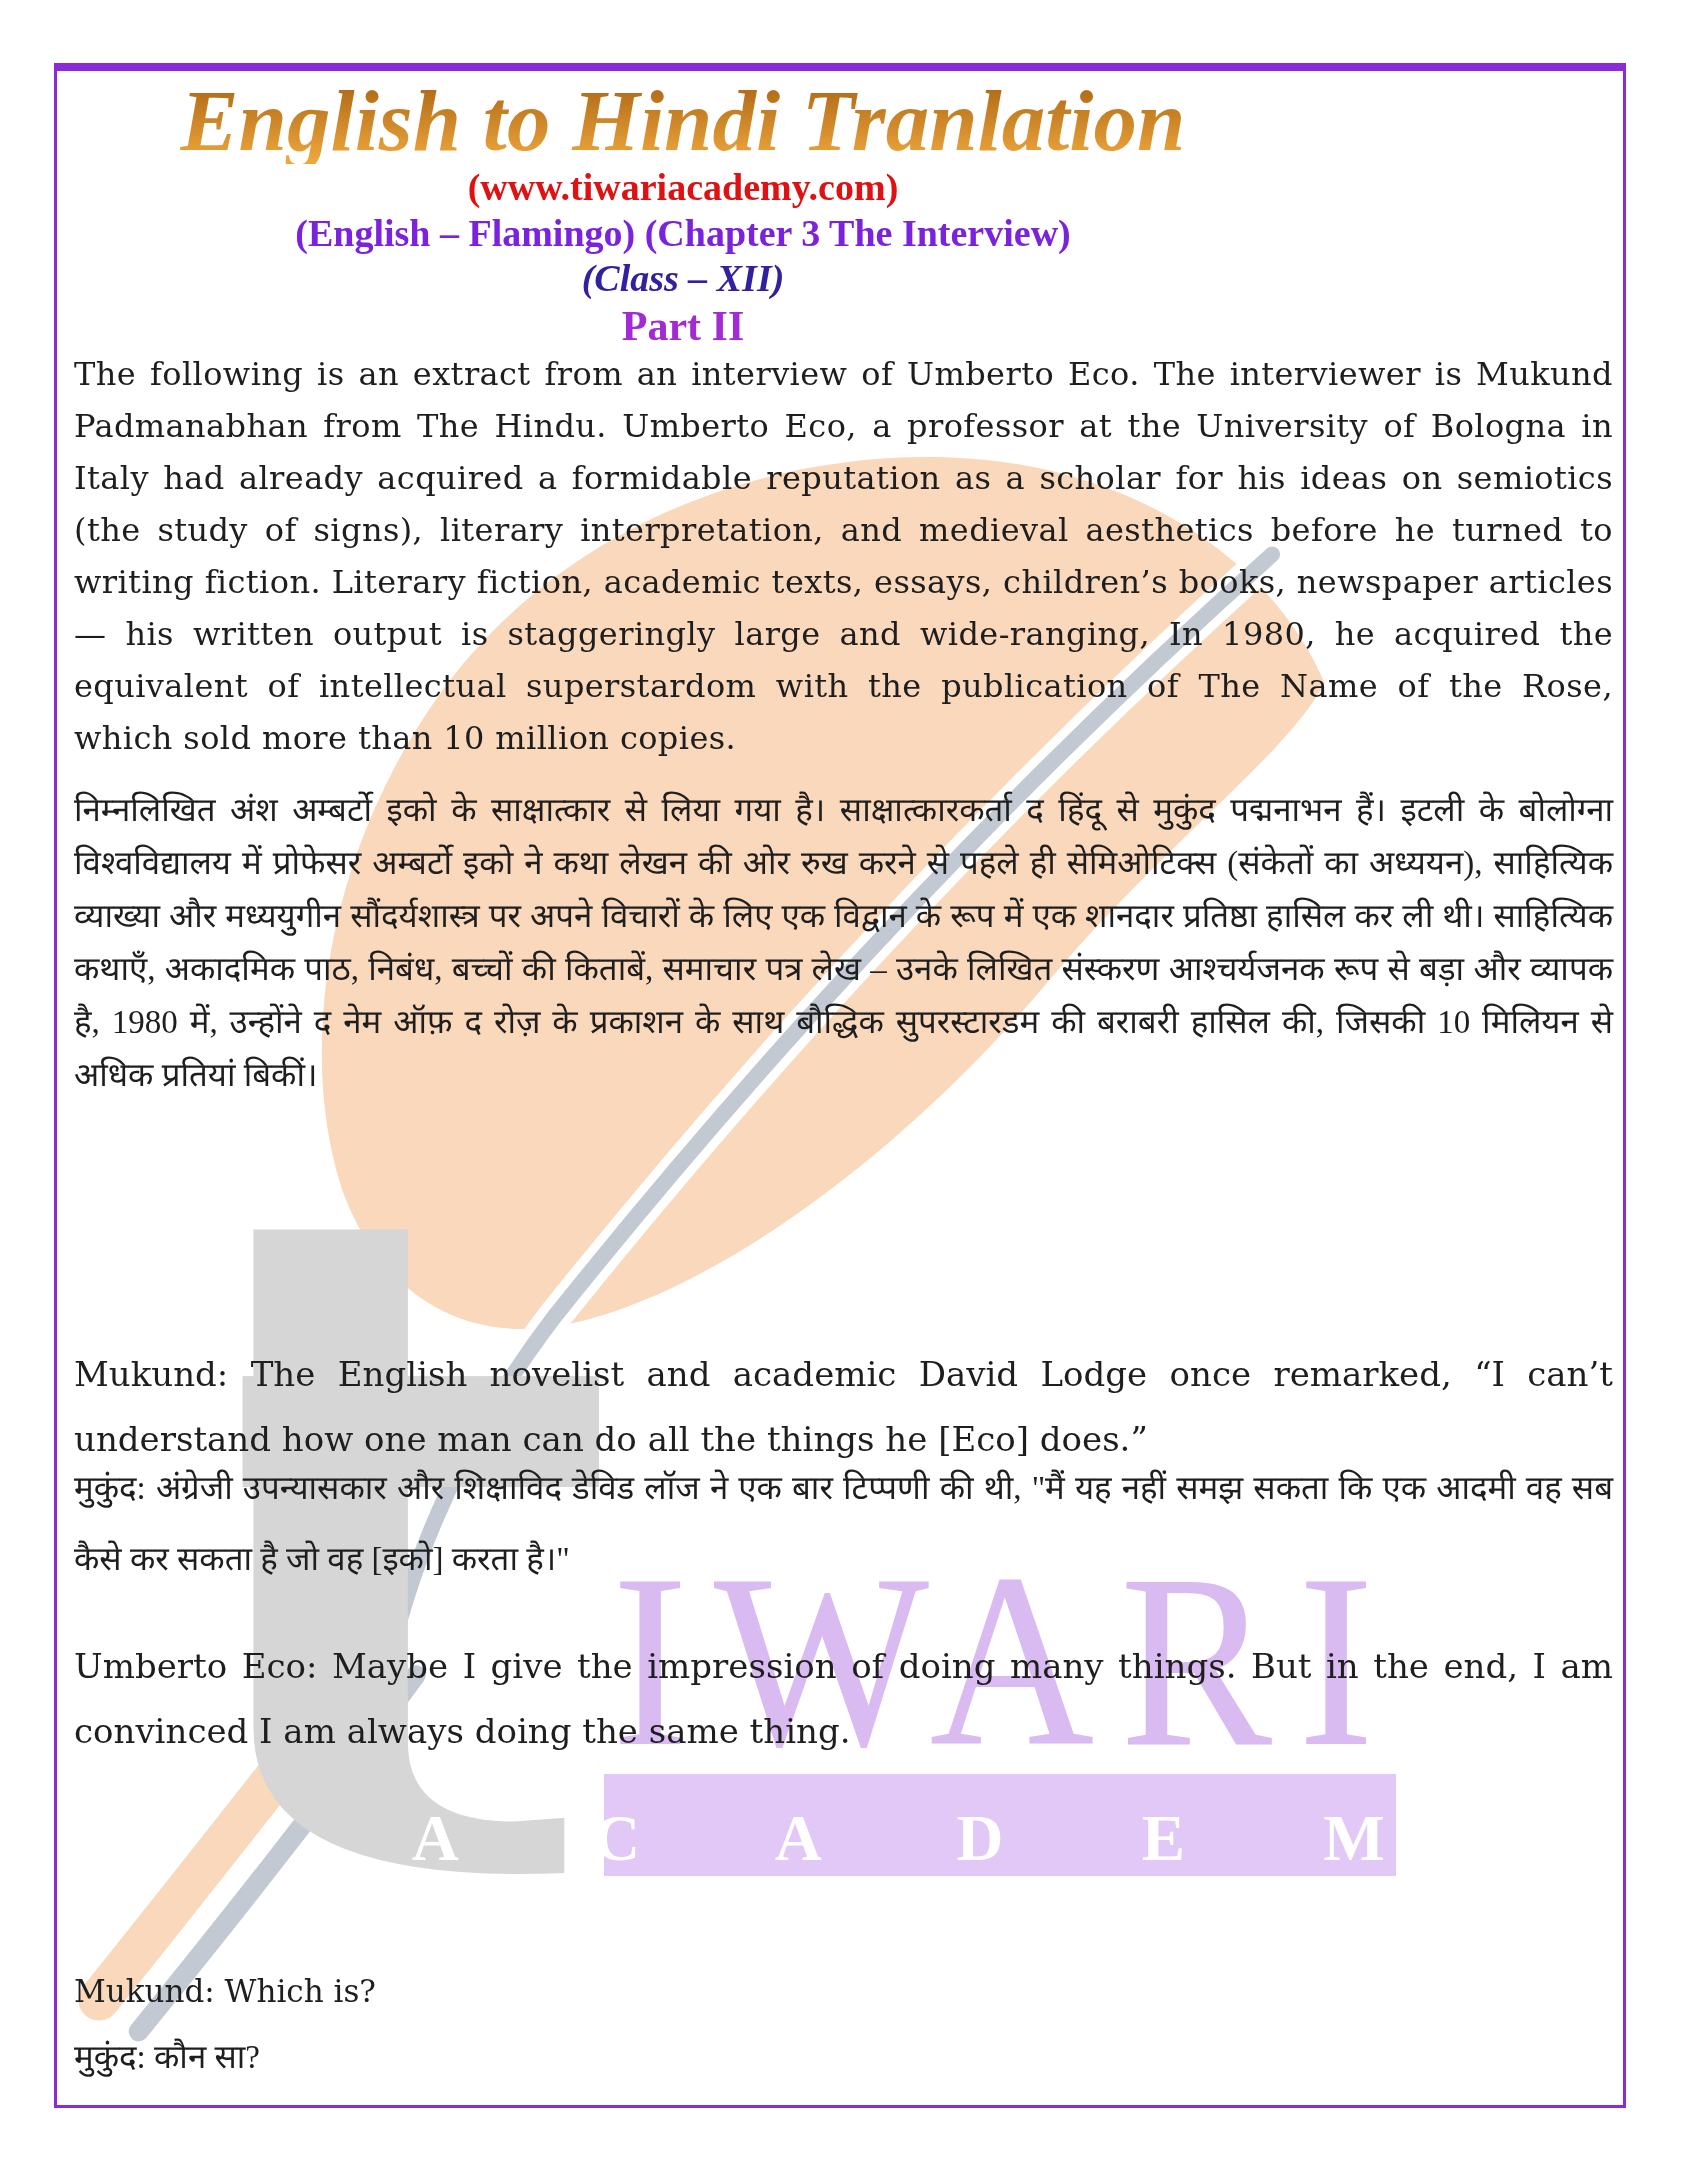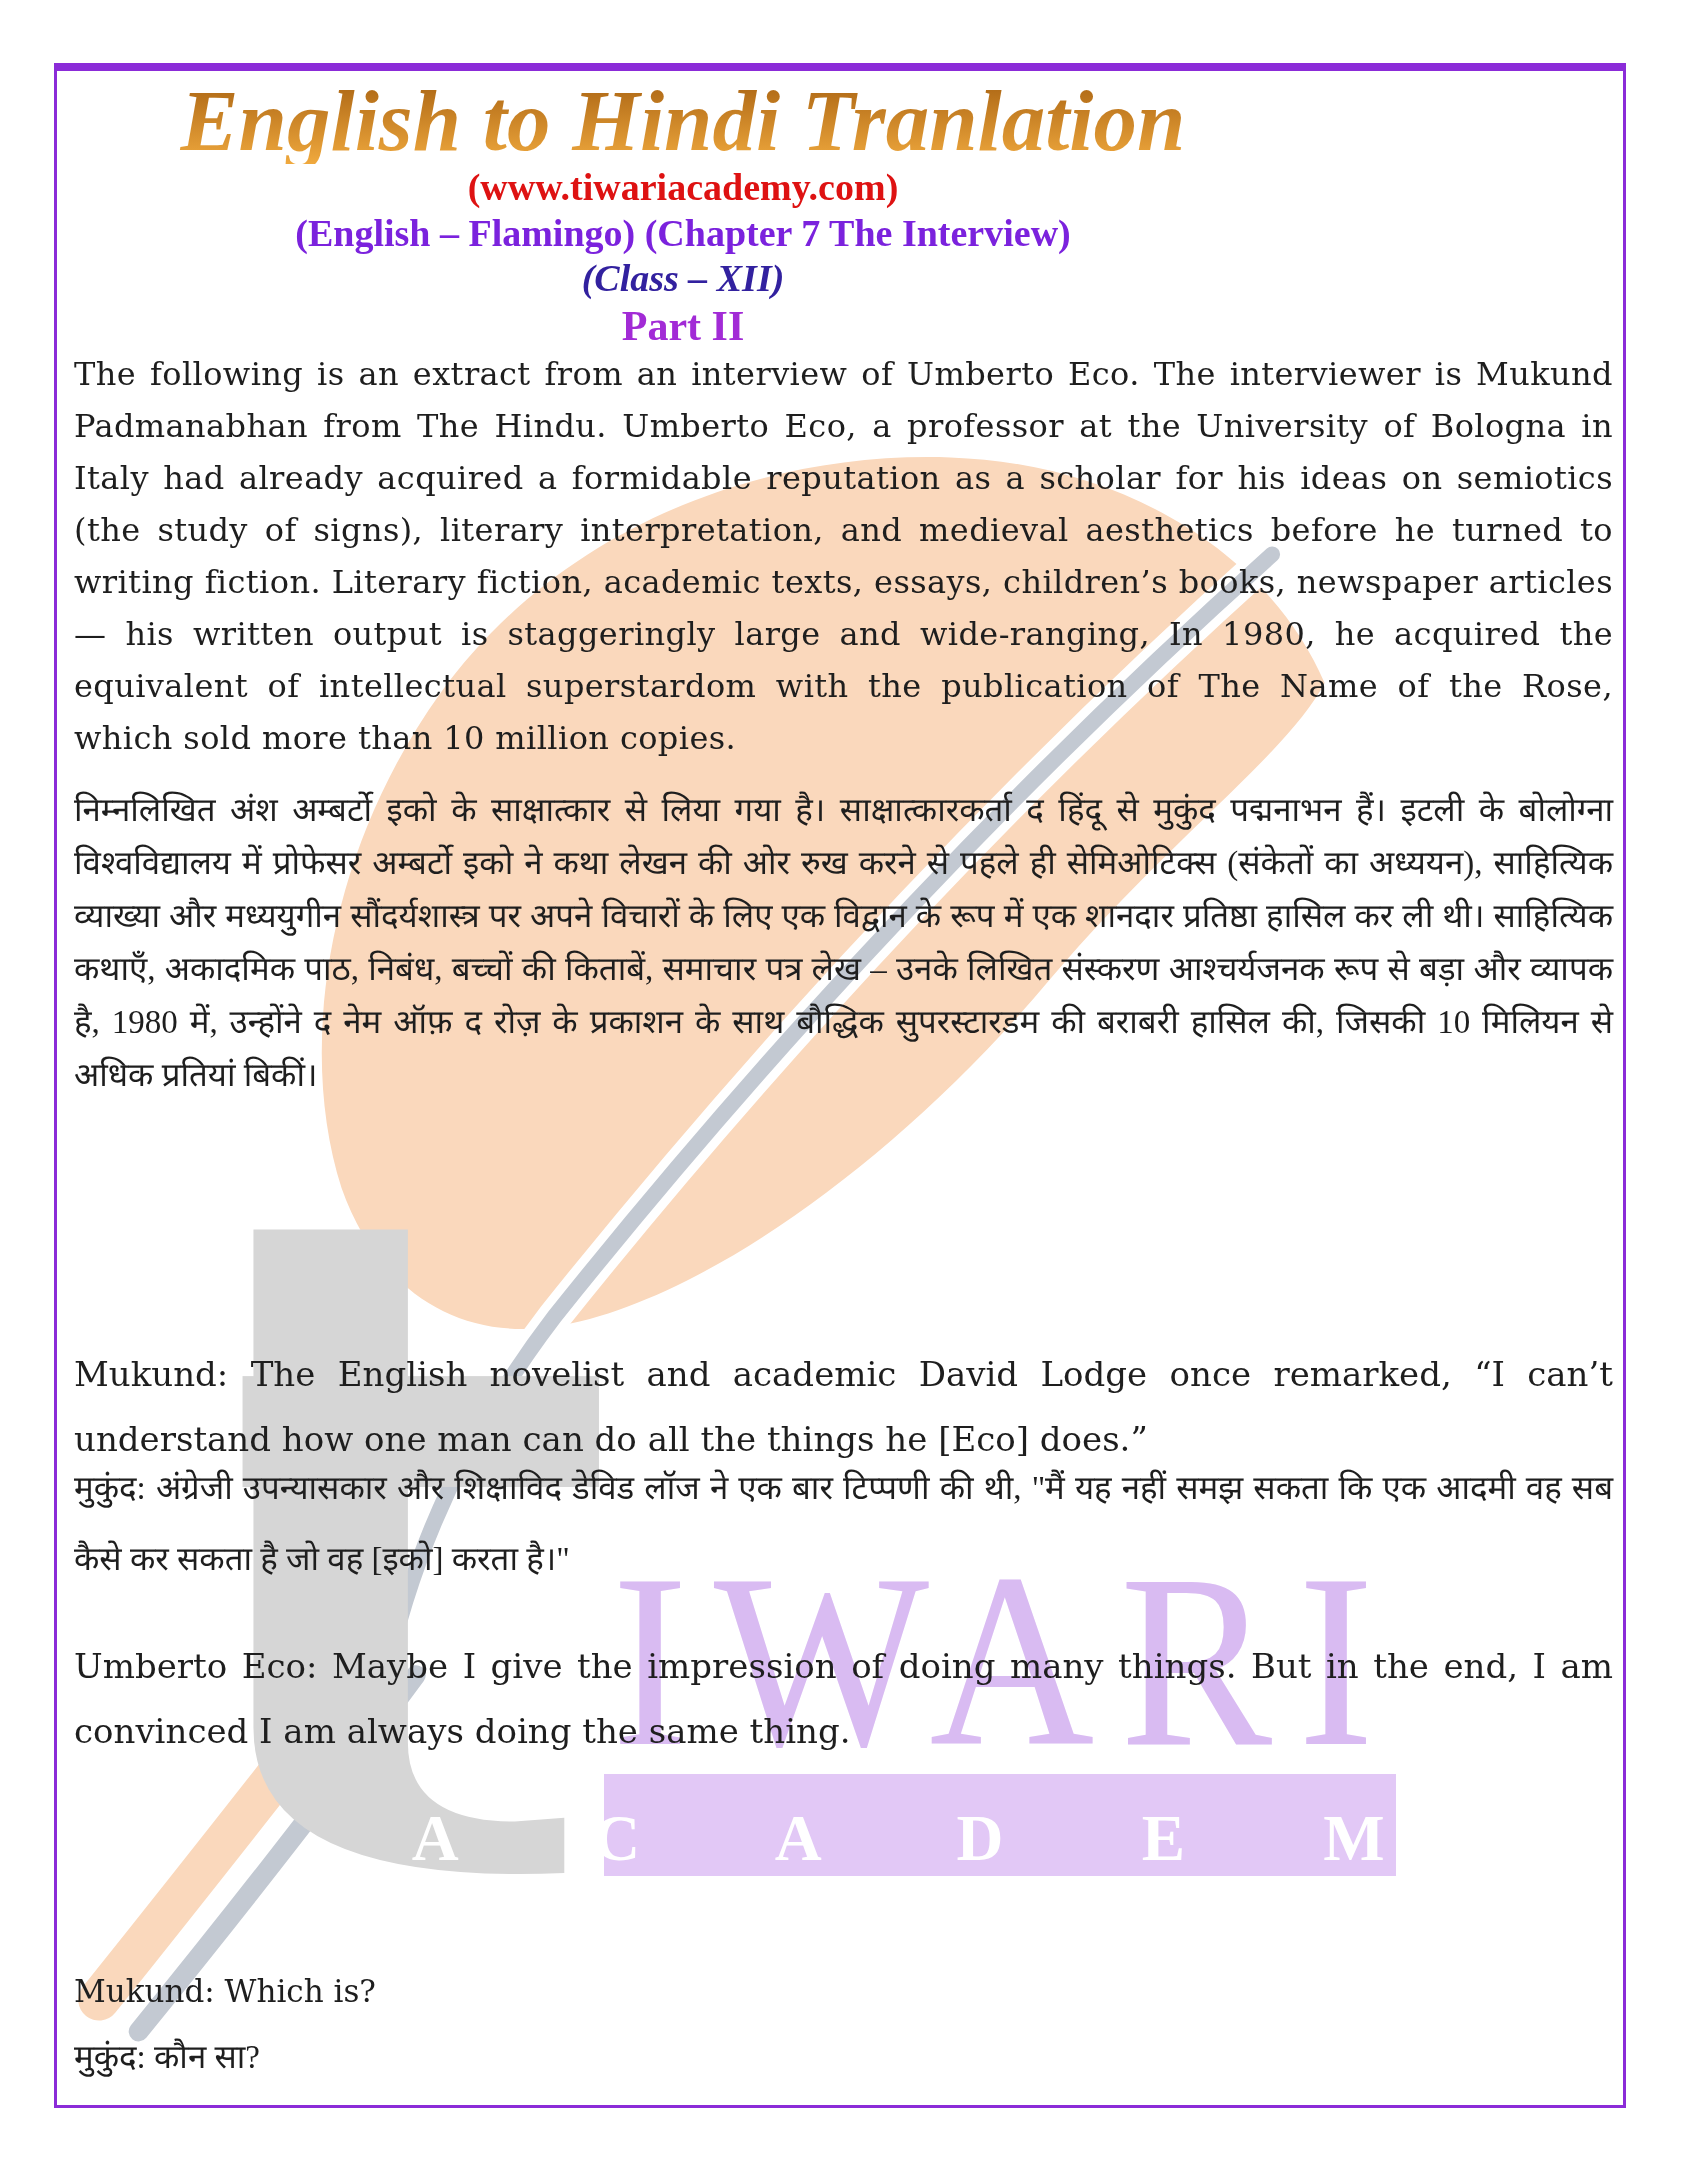--- a/index.html
+++ b/index.html
@@ -71,21 +71,21 @@
     <div class="academy-band">
       <span class="academy-text">A C A D E M Y</span>
     </div>
   </div>
 
   <div class="page-frame"></div>
 
   <div class="content">
     <div class="hdr page-title">English to Hindi Tranlation</div>
     <div class="hdr site-url">(www.tiwariacademy.com)</div>
-    <div class="hdr book-chapter">(English – Flamingo) (Chapter 7 The Interview)</div>
+    <div class="hdr book-chapter">(English – Flamingo) (Chapter 3 The Interview)</div>
     <div class="hdr class-label">(Class – XII)</div>
     <div class="hdr part-label">Part II</div>
 
     <div class="para en intro-en">The following is an extract from an interview of Umberto Eco. The interviewer is Mukund Padmanabhan from The Hindu. Umberto Eco, a professor at the University of Bologna in Italy had already acquired a formidable reputation as a scholar for his ideas on semiotics (the study of signs), literary interpretation, and medieval aesthetics before he turned to writing fiction. Literary fiction, academic texts, essays, children’s books, newspaper articles— his written output is staggeringly large and wide-ranging, In 1980, he acquired the equivalent of intellectual superstardom with the publication of The Name of the Rose, which sold more than 10 million copies.</div>
     <div class="para intro-hi">निम्नलिखित अंश अम्बर्टो इको के साक्षात्कार से लिया गया है। साक्षात्कारकर्ता द हिंदू से मुकुंद पद्मनाभन हैं। इटली के बोलोग्ना विश्वविद्यालय में प्रोफेसर अम्बर्टो इको ने कथा लेखन की ओर रुख करने से पहले ही सेमिओटिक्स (संकेतों का अध्ययन), साहित्यिक व्याख्या और मध्ययुगीन सौंदर्यशास्त्र पर अपने विचारों के लिए एक विद्वान के रूप में एक शानदार प्रतिष्ठा हासिल कर ली थी। साहित्यिक कथाएँ, अकादमिक पाठ, निबंध, बच्चों की किताबें, समाचार पत्र लेख – उनके लिखित संस्करण आश्चर्यजनक रूप से बड़ा और व्यापक है, 1980 में, उन्होंने द नेम ऑफ़ द रोज़ के प्रकाशन के साथ बौद्धिक सुपरस्टारडम की बराबरी हासिल की, जिसकी 10 मिलियन से अधिक प्रतियां बिकीं।</div>
 
     <div class="para en dlg-en mukund1-en">Mukund: The English novelist and academic David Lodge once remarked, “I can’t understand how one man can do all the things he [Eco] does.”</div>
     <div class="para dlg-hi mukund1-hi">मुकुंद: अंग्रेजी उपन्यासकार और शिक्षाविद डेविड लॉज ने एक बार टिप्पणी की थी, "मैं यह नहीं समझ सकता कि एक आदमी वह सब कैसे कर सकता है जो वह [इको] करता है।"</div>
 
     <div class="para en dlg-en eco1-en">Umberto Eco: Maybe I give the impression of doing many things. But in the end, I am convinced I am always doing the same thing.</div>

